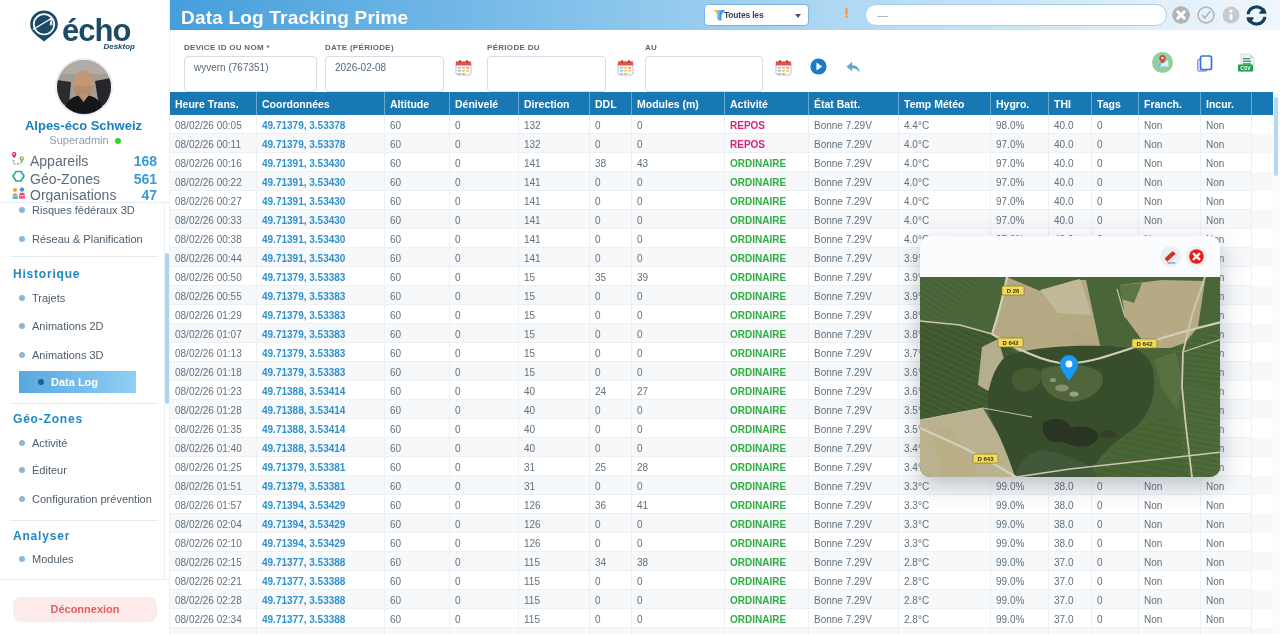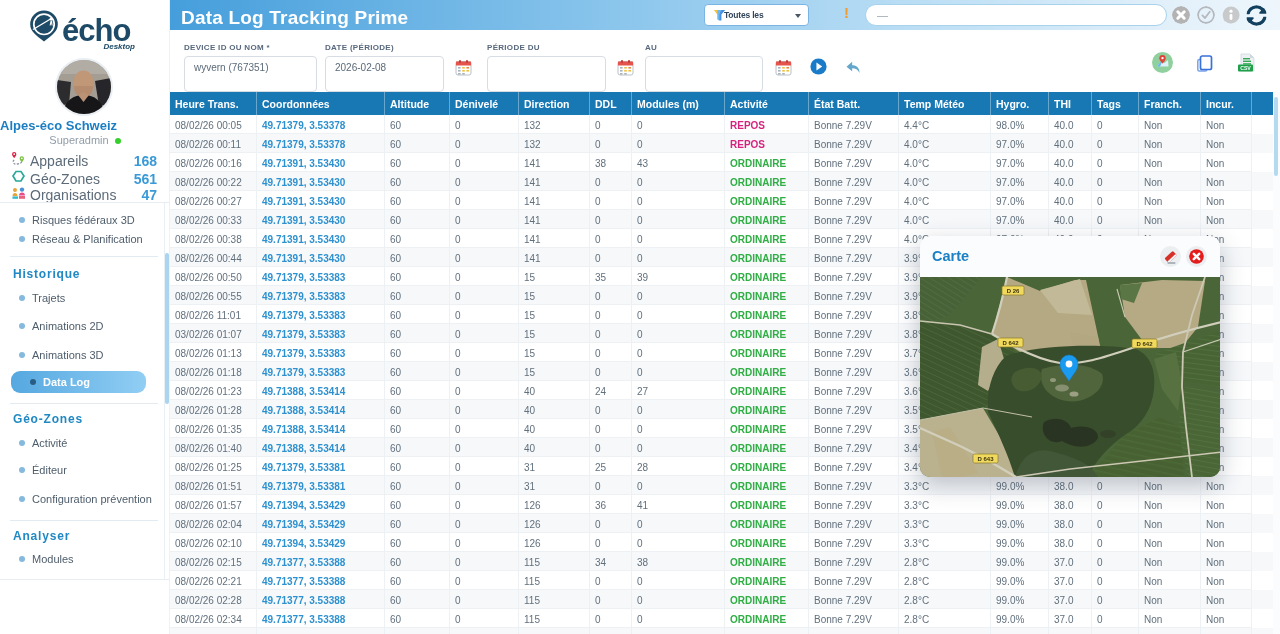--- a/index.html
+++ b/index.html
@@ -1,33 +1,33 @@
 <!DOCTYPE html>
 <html><head><meta charset="utf-8"><style>
 *{margin:0;padding:0;box-sizing:border-box}
 html,body{width:1280px;height:634px;overflow:hidden}
 body{font-family:"Liberation Sans",sans-serif;background:#fff;position:relative}
 .abs{position:absolute}
 
 #side{position:absolute;left:0;top:0;width:170px;height:634px;background:#fff;border-right:1px solid #eef2f6}
 #logo{position:absolute;left:0;top:0;width:170px;height:52px}
 #photo{position:absolute;left:57px;top:60px;width:54px;height:54px;border-radius:50%;overflow:hidden;box-shadow:0 0 0 2px #e8eef4}
-#uname{position:absolute;left:0;top:118px;width:142px;text-align:left;font-size:13px;font-weight:bold;color:#1b7ec2}
+#uname{position:absolute;left:0;top:118px;width:142px;text-align:right;font-size:13px;font-weight:bold;color:#1b7ec2}
 #urole{position:absolute;left:0;top:134px;width:170px;text-align:center;font-size:11px;color:#909ca8}
 #urole .dot{display:inline-block;width:6px;height:6px;border-radius:50%;background:#35d02a;margin-left:6px;vertical-align:middle}
 .stat{position:absolute;left:11px;width:146px;height:14px;font-size:14px;color:#5c6b79}
 .stat .ic{position:absolute;left:0;top:-1px}
 .stat .lb{position:absolute;left:19px;top:1px}
 .stat .ct{position:absolute;right:0;top:1px;font-weight:bold;color:#3a9ad8}
 #menu{position:absolute;left:0;top:202px;width:170px;height:378px;border-top:1px solid #e7edf2;border-bottom:1px solid #e7edf2;overflow:hidden}
 .mi{position:absolute;left:32px;font-size:11px;color:#4e5d6b;white-space:nowrap}
 .mi:before{content:"";position:absolute;left:-13px;top:3px;width:6px;height:6px;border-radius:50%;background:#85b9de}
 .mh{position:absolute;left:13px;font-size:12px;font-weight:bold;color:#2089c4;letter-spacing:.8px}
 .mdiv{position:absolute;left:10px;width:148px;height:1px;background:#e3eaf0}
-#pill{position:absolute;left:11px;top:370px;width:135px;height:22px;border-radius:9px;background:linear-gradient(90deg,#55a8e0,#91cef4);}
+#pill{position:absolute;left:19px;top:370px;width:117px;height:22px;border-radius:0;background:linear-gradient(90deg,#55a8e0,#91cef4);}
 #pill span{position:absolute;left:32px;top:5px;font-size:11px;color:#fff;font-weight:bold}
 #pill:before{content:"";position:absolute;left:19px;top:8px;width:6px;height:6px;border-radius:50%;background:#2a5d86}
 #strack{position:absolute;left:164px;top:203px;width:1px;height:376px;background:#e8f0f6}
 #sthumb{position:absolute;left:165px;top:253px;width:4px;height:151px;background:#abd4ef;border-radius:2px}
 #deco{position:absolute;left:13px;top:597px;width:144px;height:25px;background:#fcebea;border-radius:8px;text-align:center;line-height:25px;font-size:11px;font-weight:bold;color:#e25d5d}
 
 #topbar{position:absolute;left:170px;top:0;width:1110px;height:30px;background:linear-gradient(90deg,#459edb 0%,#5fade2 15%,#8ac5ec 40%,#b7dcf4 65%,#e2f0fa 90%,#eef6fc 100%)}
 #title{position:absolute;left:11px;top:7px;font-size:19px;font-weight:bold;color:#fff;letter-spacing:.2px}
 #orgpill{position:absolute;left:534px;top:4px;width:105px;height:22px;background:#fff;border:1.5px solid #7ab4e4;border-radius:4px;font-size:8.5px;font-weight:bold;color:#32445a;line-height:19px;letter-spacing:-0.2px}
 #orgpill .fun{position:absolute;left:8px;top:4px}
@@ -109,41 +109,42 @@
         <circle cx="11" cy="4.6" r="2.2" fill="#4a90d9"></circle>
         <path d="M1.5 11 c0-2 1.2-3 2.5-3 s2.5 1 2.5 3 z" fill="#e8a33d"></path>
         <path d="M8 10.6 c0-2.2 1.4-3.2 3-3.2 s3 1 3 3.2 z" fill="#e84a8a"></path>
         <rect x="1.5" y="11.4" width="5.5" height="2.4" fill="#35b8c8"></rect>
         <rect x="8" y="11" width="6" height="2.8" fill="#e8647e"></rect>
       </svg>
   <span class="lb">Organisations</span>
       <span class="ct">47</span>
 </div>
 <div id="menu">
-  <div class="mi" style="top:11px">Risques fédéraux 3D</div>
+  <div class="mi" style="top:1px">Risques fédéraux 3D</div>
   <div class="mi" style="top:30px">Réseau &amp; Planification</div>
   <div class="mdiv" style="top:53px"></div>
   <div class="mh" style="top:64px">Historique</div>
   <div class="mi" style="top:88.5px">Trajets</div>
   <div class="mi" style="top:117px">Animations 2D</div>
   <div class="mi" style="top:146px">Animations 3D</div>
   <div id="pill" style="top:168px">
         <span>Data Log</span>
       </div>
   <div class="mdiv" style="top:200px"></div>
   <div class="mh" style="top:209px">Géo-Zones</div>
   <div class="mi" style="top:234px">Activité</div>
   <div class="mi" style="top:261px">Éditeur</div>
   <div class="mi" style="top:290px">Configuration prévention</div>
   <div class="mdiv" style="top:317px"></div>
   <div class="mh" style="top:326px">Analyser</div>
   <div class="mi" style="top:350px">Modules</div>
 </div>
 <div id="strack"></div>
 <div id="sthumb"></div>
+<div id="deco">Déconnexion</div>
 </div>
 
 <div id="topbar">
   <div id="title">Data Log Tracking Prime</div>
   <div id="orgpill">
     <svg class="fun" width="13" height="13" viewBox="0 0 13 13">
         <path d="M.8 1 h5.7 v10.6 l-2.2 -1.5 v-4.5 z" fill="#f5c242"></path>
         <path d="M6.2 1 h6 l-3.8 4.6 v5.9 l-2.2 .1 z" fill="#4a90e2"></path>
         <path d="M4.5 1 h4 l-2.5 4.6 v6 l-1.5 -1 z" fill="#6cb8f0"></path>
       </svg>
@@ -447,21 +448,21 @@
       <div class="td c7 ord">ORDINAIRE</div>
       <div class="td c8">Bonne 7.29V</div>
       <div class="td c9">3.9°C</div>
       <div class="td c10">98.0%</div>
       <div class="td c11">39.0</div>
       <div class="td c12">0</div>
       <div class="td c13">Non</div>
       <div class="td c14">Non</div>
     </div>
 <div class="tr odd">
-      <div class="td c0">08/02/26 11:01</div>
+      <div class="td c0">08/02/26 01:29</div>
       <div class="td c1 coord">49.71379, 3.53383</div>
       <div class="td c2">60</div>
       <div class="td c3">0</div>
       <div class="td c4">15</div>
       <div class="td c5">0</div>
       <div class="td c6">0</div>
       <div class="td c7 ord">ORDINAIRE</div>
       <div class="td c8">Bonne 7.29V</div>
       <div class="td c9">3.8°C</div>
       <div class="td c10">98.0%</div>
@@ -757,23 +758,20 @@
       <div class="td c11"></div>
       <div class="td c12"></div>
       <div class="td c13"></div>
       <div class="td c14"></div>
     </div>
 </div>
 <div id="vtrack"></div>
 <div id="vthumb"></div>
 
 <div id="mapcard">
-  <div class="hd">
-      <span class="t">Carte</span>
-    </div>
   <div id="erase"><svg width="21" height="21" viewBox="0 0 21 21">
         <g transform="rotate(-42 10.5 11)">
           <rect x="5" y="8" width="11.4" height="6.2" rx="1.5" fill="#d63129"></rect>
           <rect x="5" y="12.2" width="11.4" height="2" rx="1" fill="#f3f4f5"></rect>
         </g>
         <path d="M8.2 16.9 L14.8 16.9" stroke="#9aa3ab" stroke-width="1.5" stroke-linecap="round"></path>
       </svg></div>
   <div id="close"><svg width="21" height="21" viewBox="0 0 21 21">
         <circle cx="10.5" cy="10.5" r="10.5" fill="#eceff1"></circle>
         <circle cx="10.5" cy="10.5" r="7.3" fill="#e51c1c"></circle>

